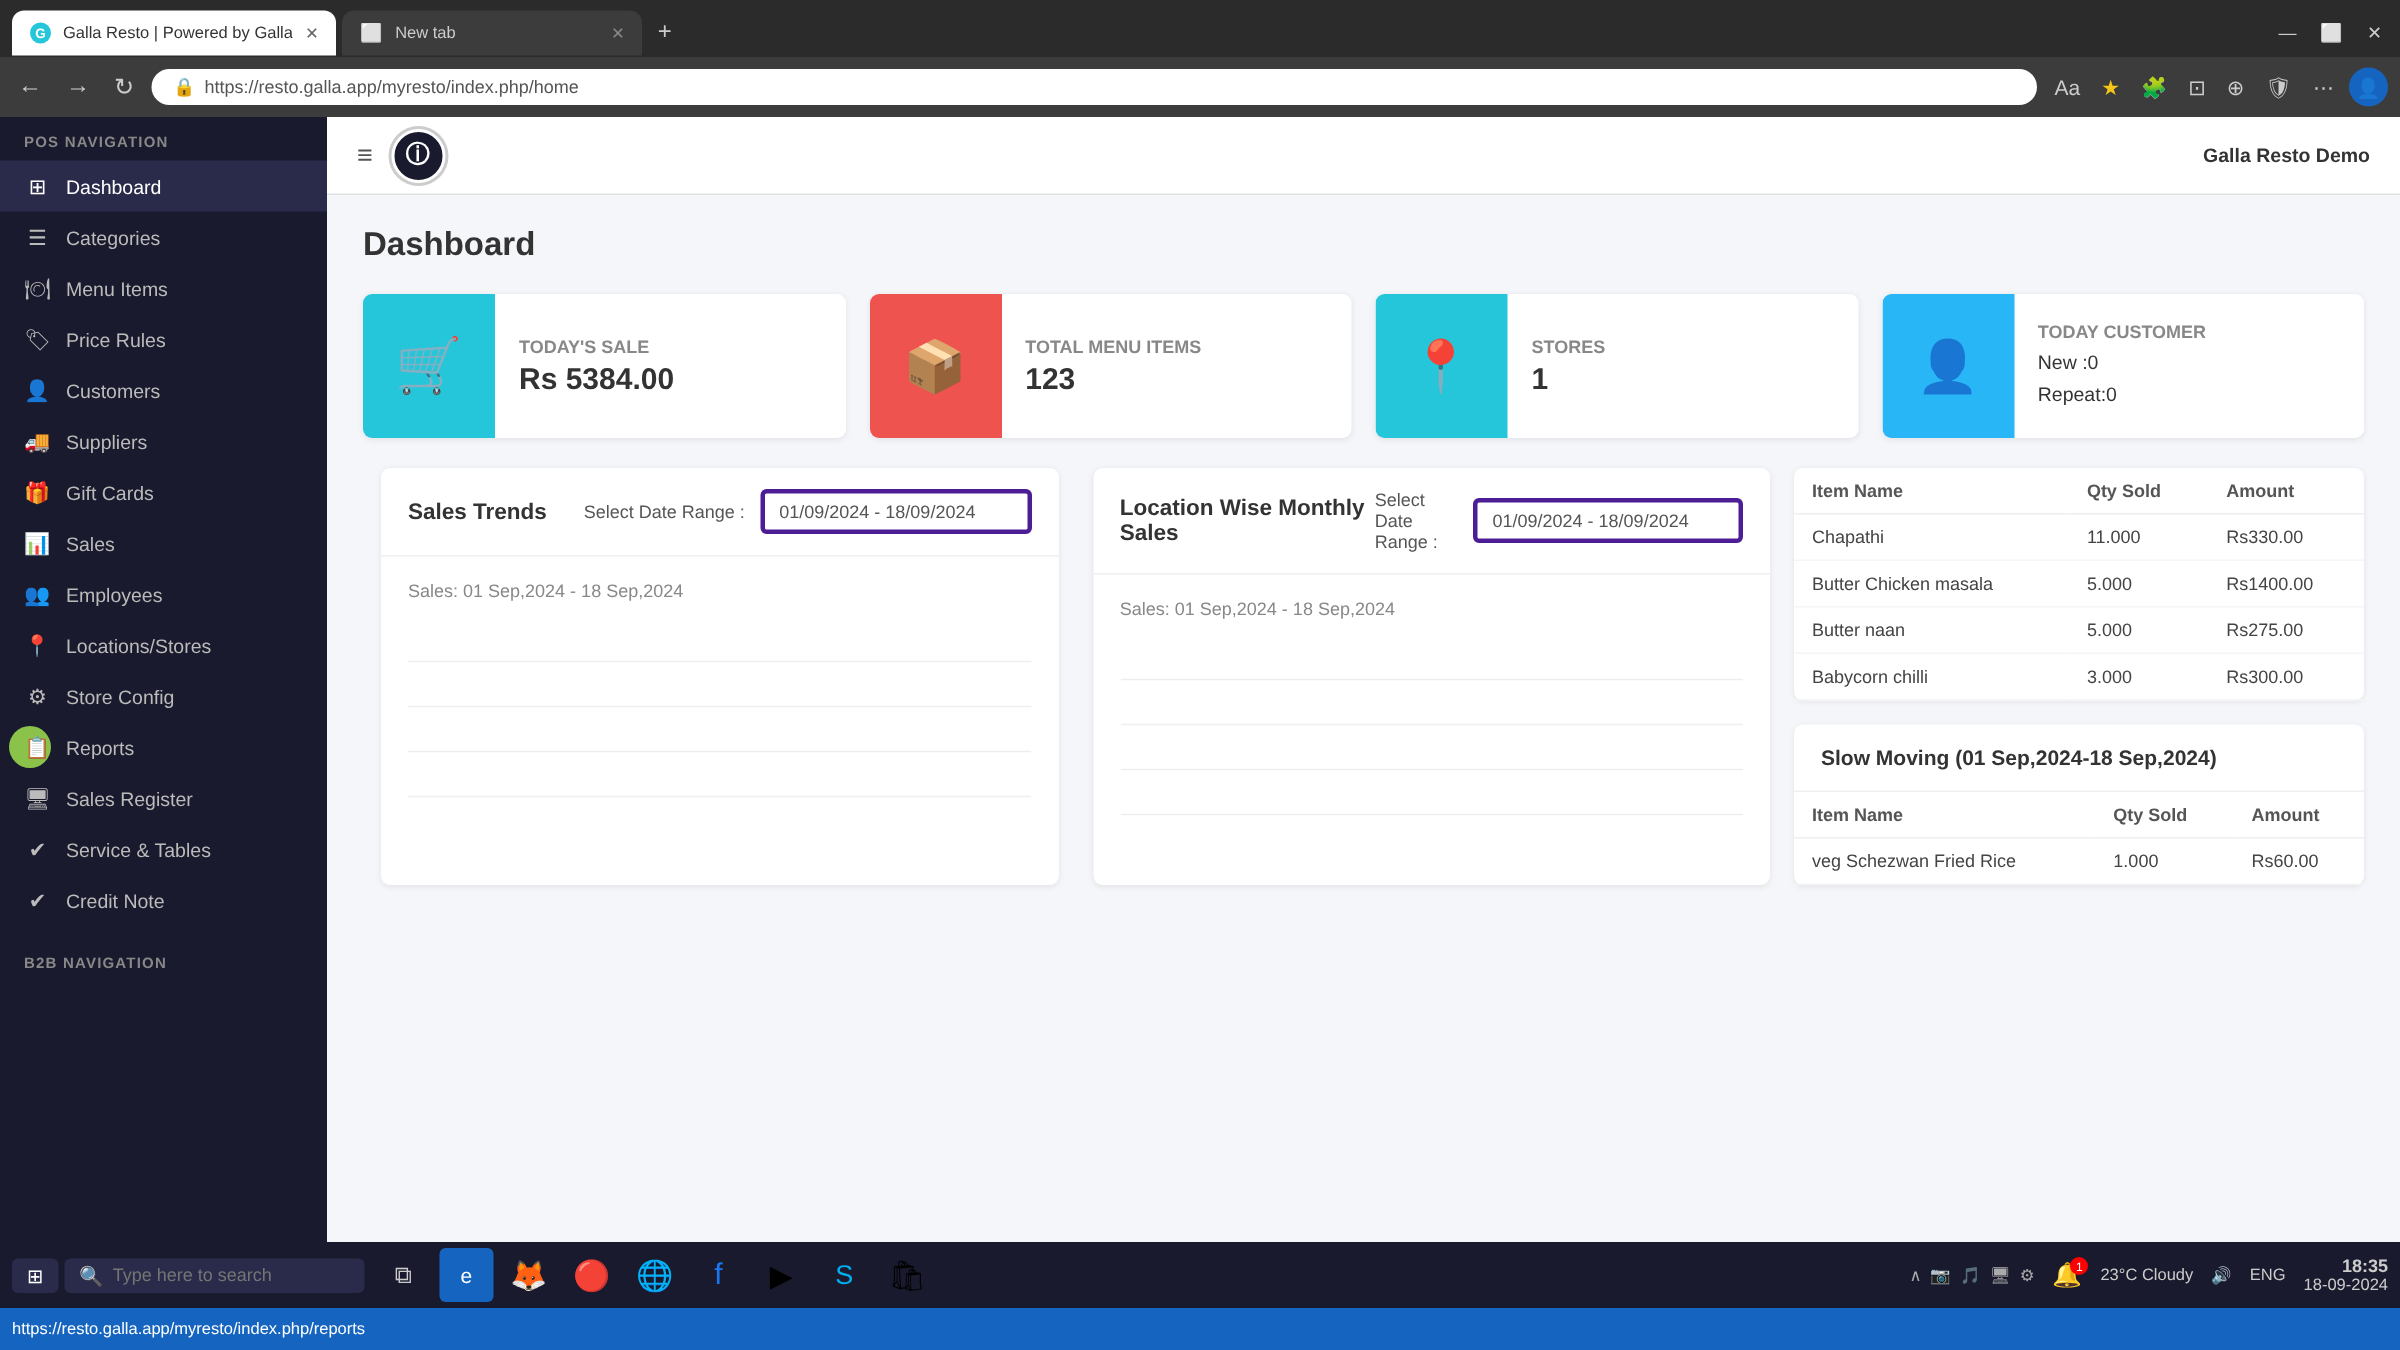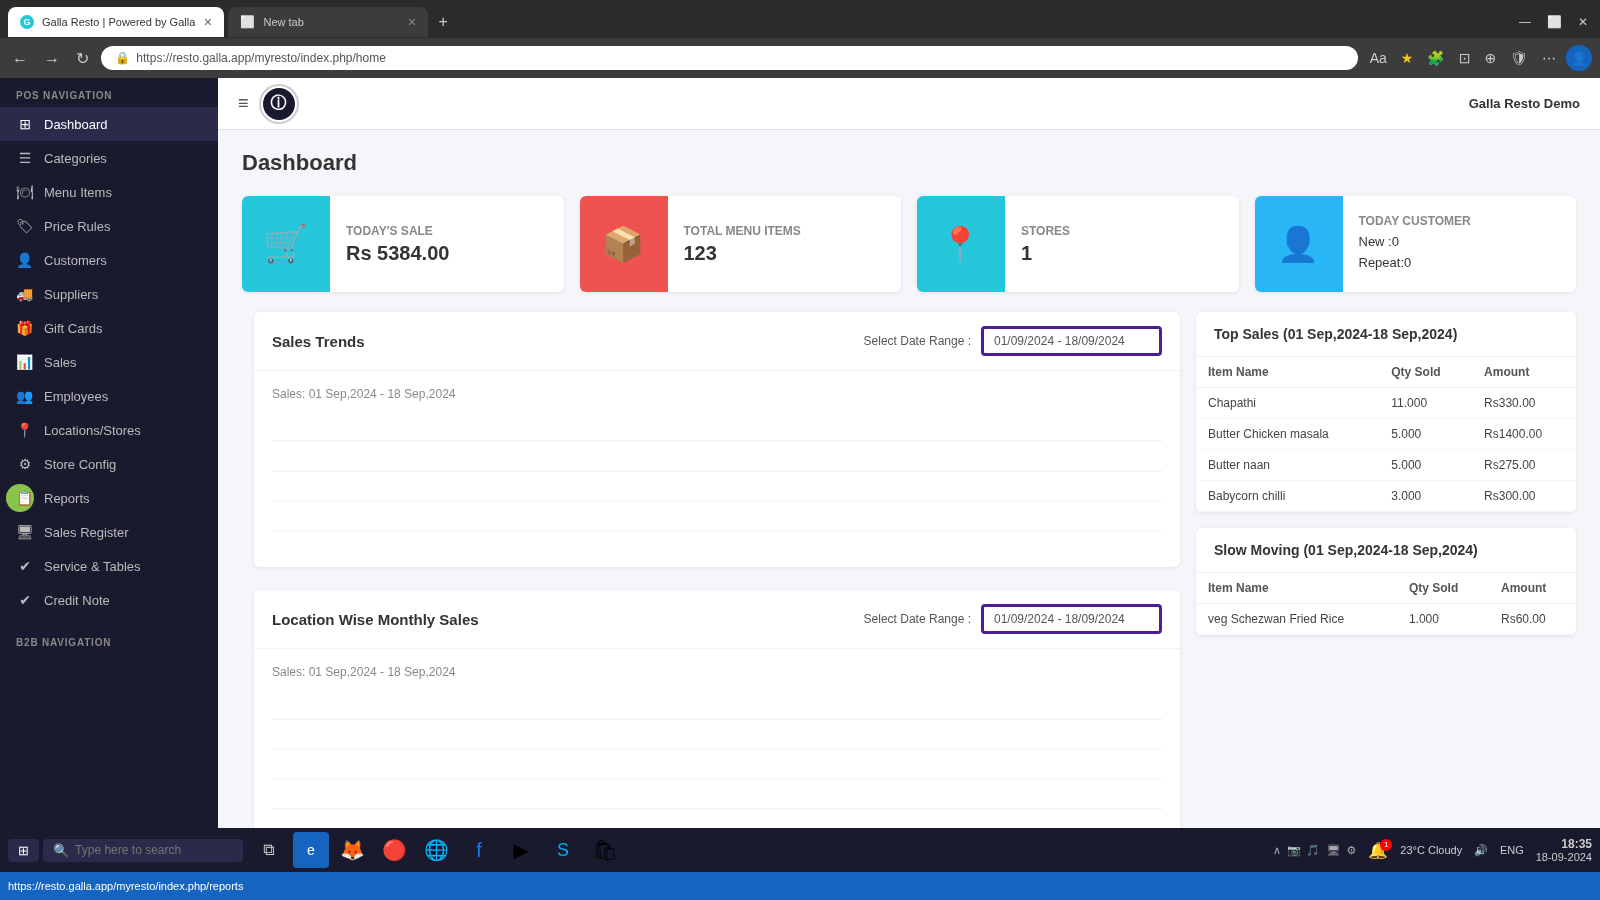--- a/index.html
+++ b/index.html
@@ -55,21 +55,21 @@
     .stat-icon-box.orange { background: #ef5350; }
     .stat-icon-box.teal { background: #26c6da; }
     .stat-icon-box.blue { background: #29b6f6; }
     .stat-text { padding: 14px 16px; }
     .stat-label { font-size: 12px; color: #888; font-weight: 600; text-transform: uppercase; margin-bottom: 4px; }
     .stat-value { font-size: 20px; font-weight: 700; color: #333; }
     .stat-value-small { font-size: 13px; color: #333; line-height: 1.6; }
 
     
     .content-row { display: flex; gap: 16px; }
-    .charts-col { flex: 1; display: flex; flex-direction: column; gap: 23px; padding-left: 12px; }
+    .charts-col { flex: 1; display: flex; flex-direction: row; gap: 23px; padding-left: 12px; }
     .side-col { width: 380px; display: flex; flex-direction: column; gap: 16px; }
 
     
     .panel { background: #fff; border-radius: 6px; box-shadow: 0 1px 4px rgba(0,0,0,0.08); overflow: hidden; }
     .panel-header { padding: 14px 18px; display: flex; align-items: center; justify-content: space-between; border-bottom: 1px solid #f0f0f0; }
     .panel-title { font-size: 15px; font-weight: 600; color: #333; }
     .panel-body { padding: 16px 18px; min-height: 180px; }
     .date-range-input { border: 3px solid #4c1d95; border-radius: 4px; padding: 5px 10px; font-size: 12px; color: #555; background: #fff; min-width: 180px; }
     .sales-sub { font-size: 12px; color: #888; margin-bottom: 10px; }
     .chart-placeholder { height: 140px; display: flex; align-items: center; justify-content: center; color: #ccc; font-size: 12px; }
@@ -318,23 +318,20 @@
                   <line x1="0" y1="20" x2="600" y2="20" stroke="#eee" stroke-width="1"></line>
                 </svg>
               </div>
             </div>
           </div>
         </div>
 
         <div class="side-col">
 
           <div class="table-panel">
-            <div class="table-panel-header">
-              <div class="table-panel-title">Top Sales (01 Sep,2024-18 Sep,2024)</div>
-            </div>
             <table>
               <thead>
                 <tr>
                   <th>Item Name</th>
                   <th>Qty Sold</th>
                   <th>Amount</th>
                 </tr>
               </thead>
               <tbody id="top-sales-tbody">
               <tr>

